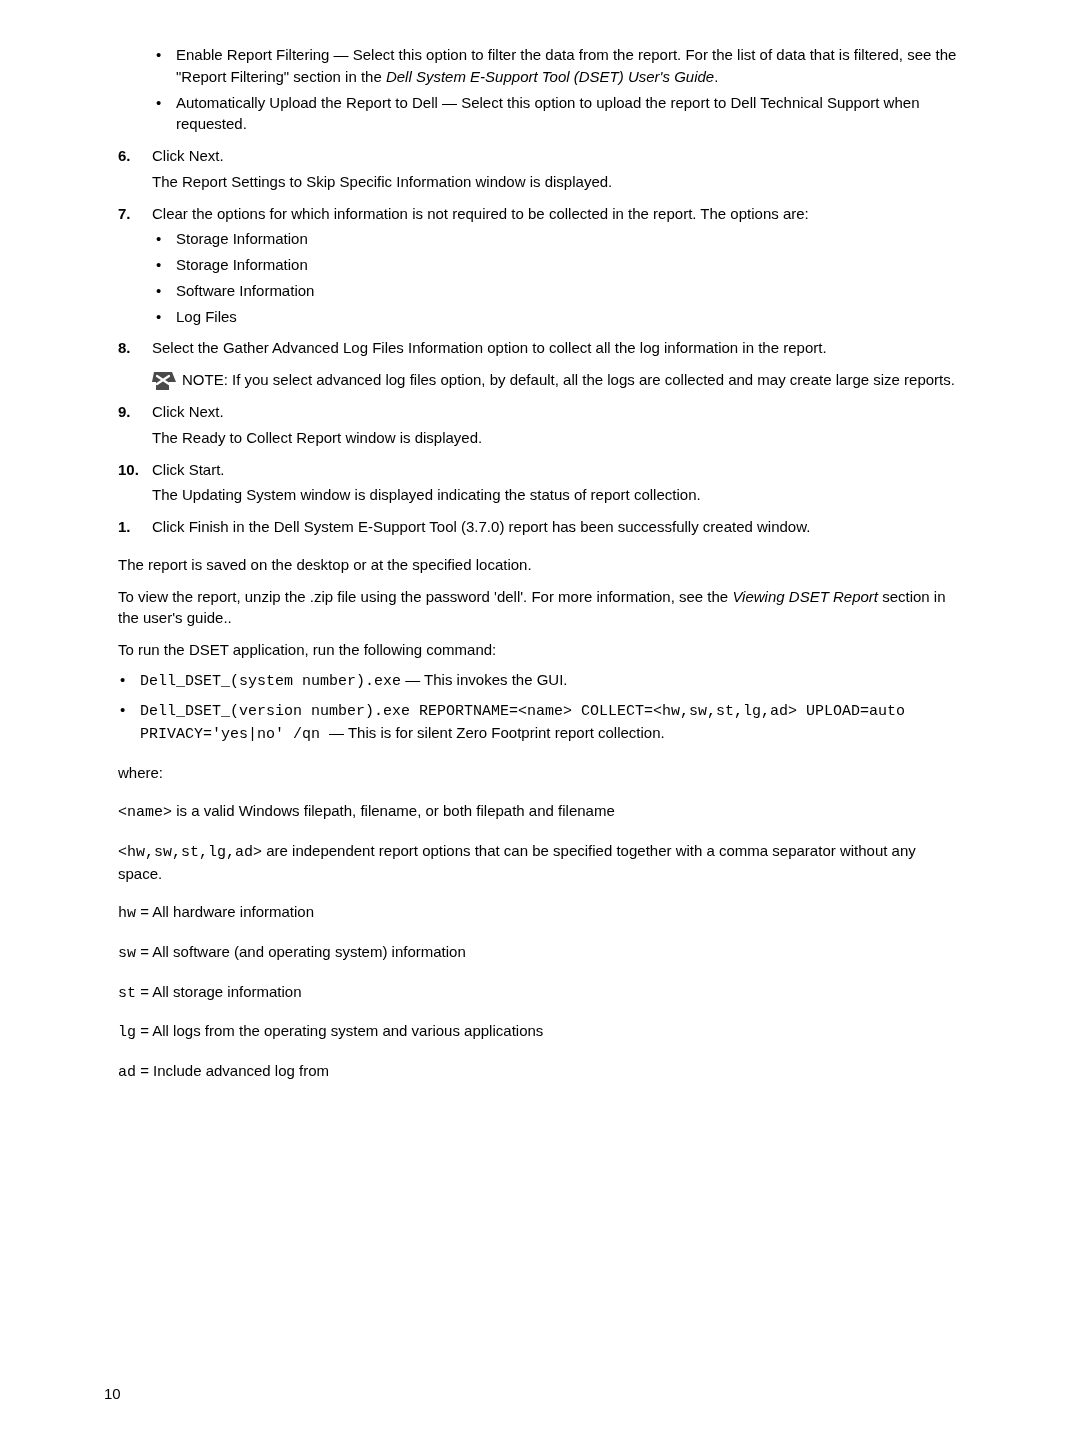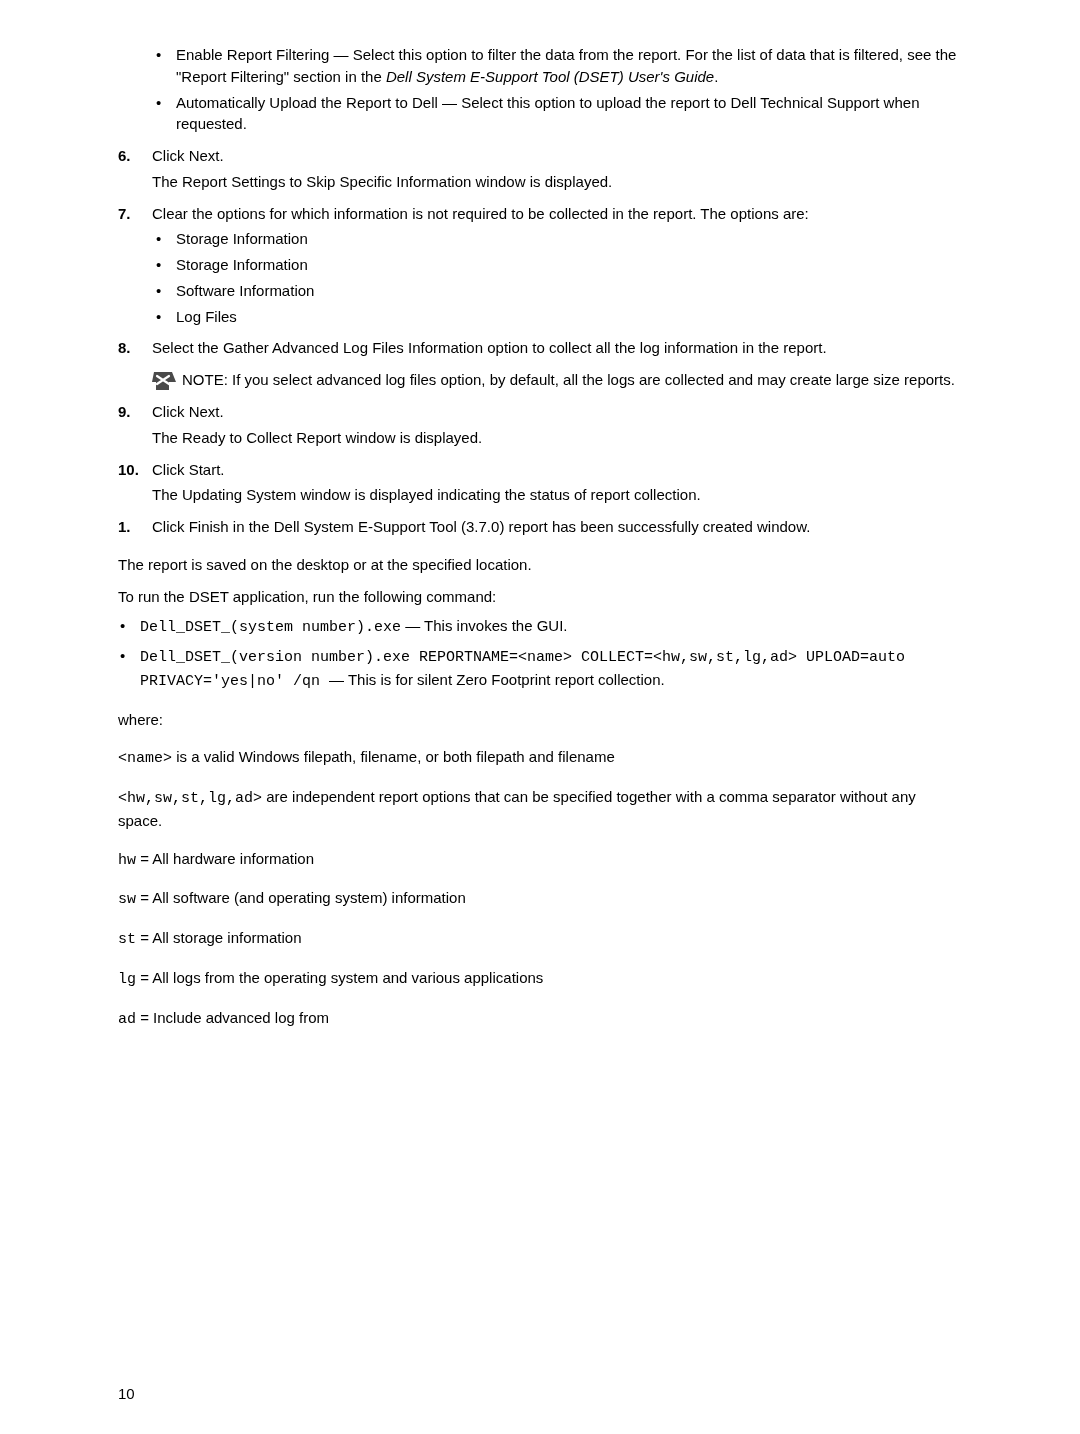--- a/index.html
+++ b/index.html
@@ -101,21 +101,21 @@
   .b { font-weight: 400; }
   .i { font-style: italic; }
   .mono {
     font-family: "Courier New", Courier, monospace;
   }
   .spacer-para {
     margin-top: 16px;
   }
   .page-num {
     position: absolute;
-    left: 118px;
+    left: 104px;
     bottom: 32px;
     font-size: 15px;
   }
 </style>
 </head>
 <body>
 
 <div class="page">
 
   <ol class="ol-main">
@@ -193,20 +193,23 @@
     <li>
       <span class="num">1.</span>
       <div>
         <span>Click </span><span class="b">Finish</span><span> in the </span><span class="b">Dell System E-Support Tool (3.7.0) report has been successfully created</span><span> window.</span>
       </div>
     </li>
 
   </ol>
 
   <p class="plain-p spacer-para">The report is saved on the desktop or at the specified location.</p>
+  <p class="plain-p">
+    <span>To view the report, unzip the .zip file using the password 'dell'. For more information, see the </span><span class="i">Viewing DSET Report</span><span> section in the user's guide..</span>
+  </p>
 
 
   <p class="plain-p">To run the DSET application, run the following command:</p>
 
   <ul class="bullets-root">
     <li>
       <span class="mono">Dell_DSET_(system number).exe</span><span> — This invokes the GUI.</span>
     </li>
     <li>
       <span class="mono">Dell_DSET_(version number).exe REPORTNAME=&lt;name&gt; COLLECT=&lt;hw,sw,st,lg,ad&gt; UPLOAD=auto PRIVACY='yes|no' /qn </span><span> — This is for silent Zero Footprint report collection.</span>

